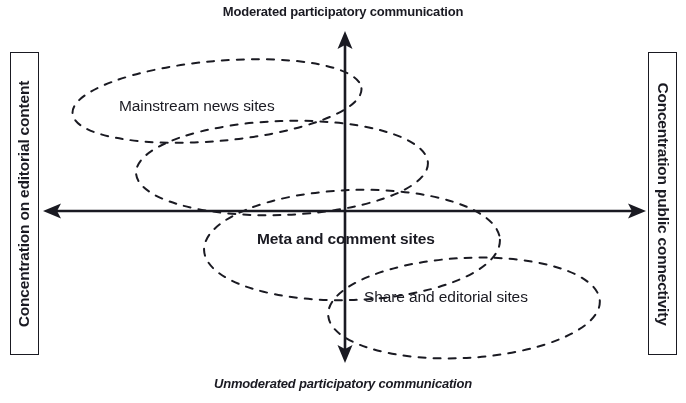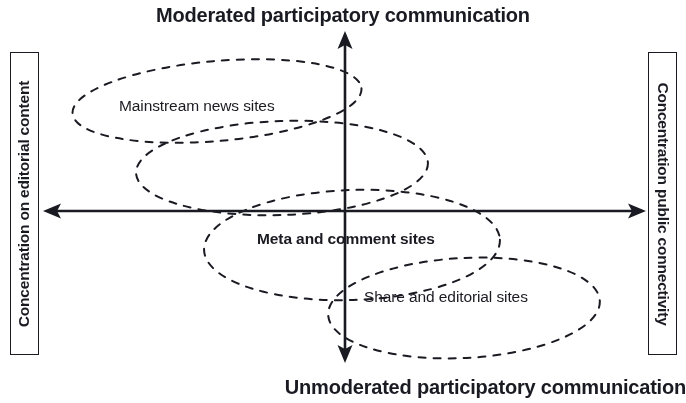--- a/index.html
+++ b/index.html
@@ -21,36 +21,37 @@
     position: absolute;
     left: 0;
     top: 0;
     width: 686px;
     height: 403px;
   }
   .axis-label {
     position: absolute;
     font-family: "Liberation Sans", sans-serif;
     font-weight: bold;
-    font-size: 20px;
+    font-size: 13px;
     color: #1a1a22;
     letter-spacing: -0.2px;
     white-space: nowrap;
   }
   #label-top {
     left: 0;
     top: 4px;
     width: 686px;
     text-align: center;
   }
   #label-bottom {
     left: 0;
     top: 376px;
     width: 686px;
-    text-align: right;
+    text-align: center;
+    font-style: italic;
   }
   .side-box {
     position: absolute;
     border: 1.6px solid #1a1a22;
     background: #ffffff;
     box-sizing: border-box;
     display: flex;
     align-items: center;
     justify-content: center;
   }

